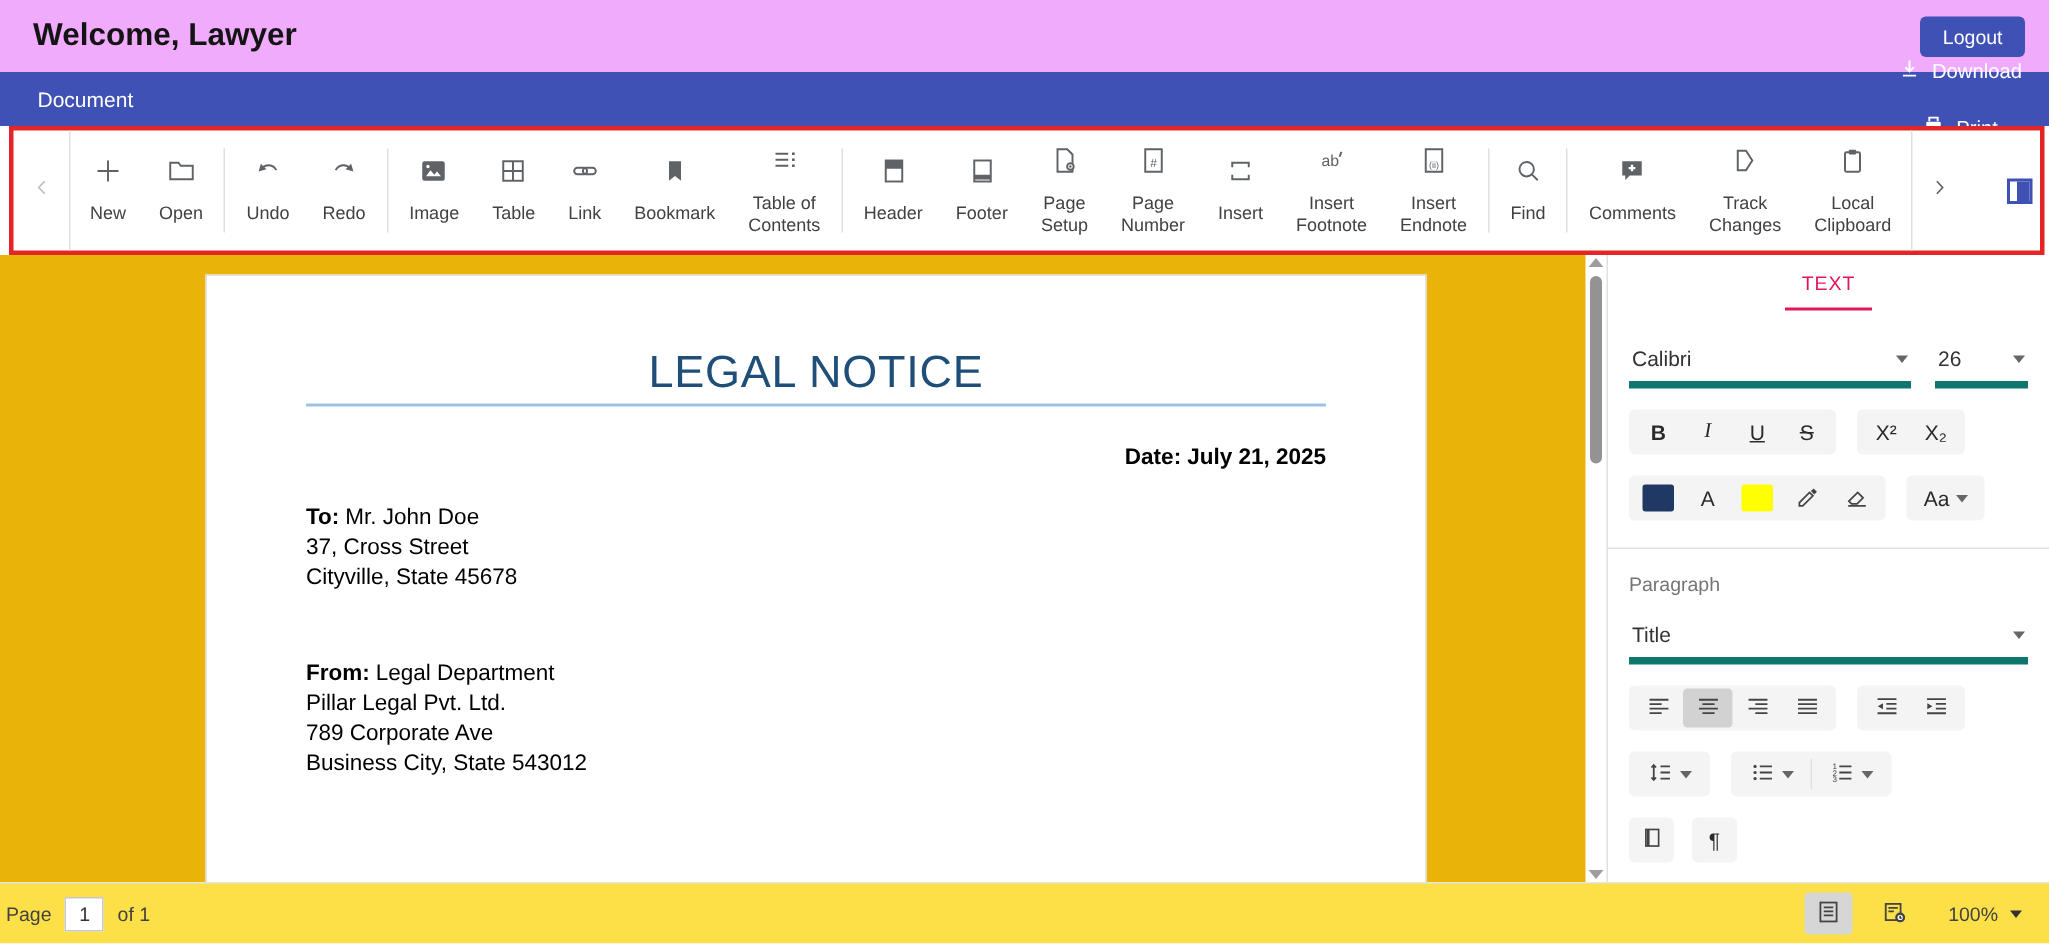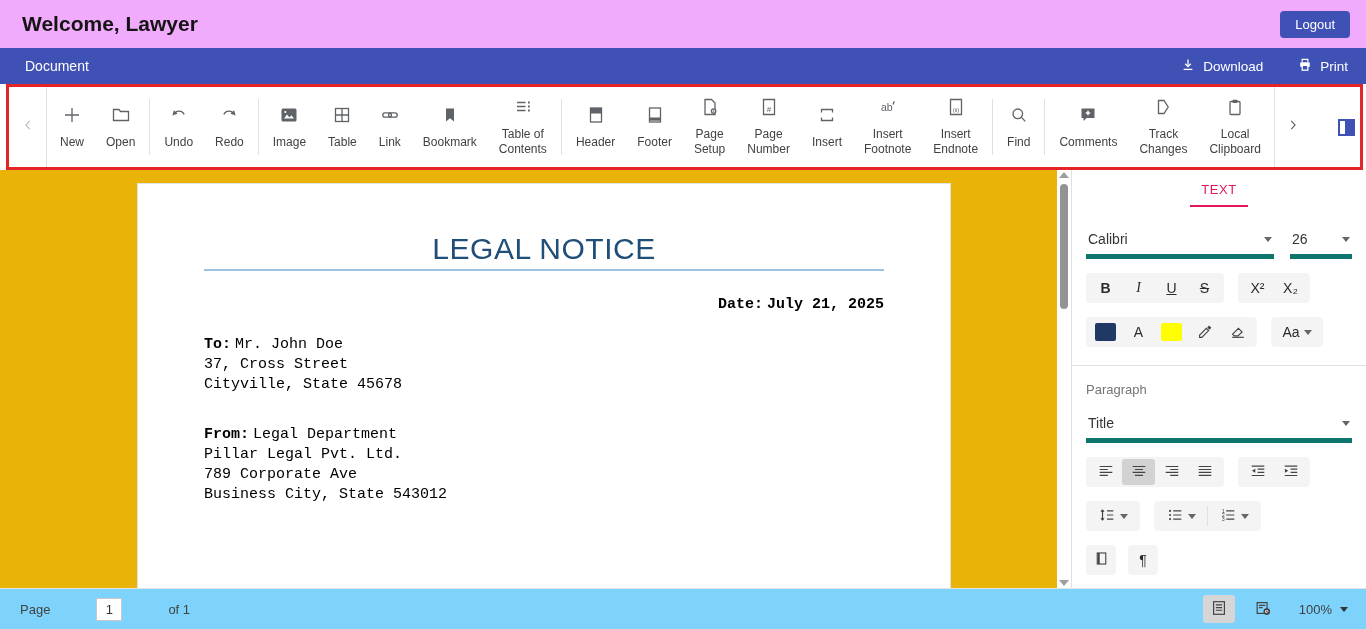--- a/index.html
+++ b/index.html
@@ -7,21 +7,21 @@
   body { font-family:"Liberation Sans", sans-serif; background:#fff; display:flex; flex-direction:column; }
 
   
   .app-header { height:48px; background:#f0abfc; display:flex; align-items:center; justify-content:space-between; padding:0 16px 0 22px; flex:0 0 auto; }
   .app-title { font-size:21px; font-weight:700; color:#141414; }
   .logout-btn { background:#3f51b5; color:#fff; border:none; border-radius:4px; font-size:13px; padding:6px 15px; cursor:pointer; font-family:inherit; }
 
   
   .menubar { height:36px; background:#3f51b5; color:#fff; display:flex; align-items:center; padding:0 18px 0 25px; flex:0 0 auto; }
   .menubar-title { font-size:14px; }
-  .menubar-right { margin-left:auto; display:flex; align-items:center; gap:34px; }
+  .menubar-right { margin-left:auto; display:flex; align-items:center; gap:19px;flex-direction:column; }
   .menubar-action { display:flex; align-items:center; gap:7px; font-size:13.5px; cursor:pointer; }
   .menubar-action svg { stroke:#fff; fill:none; stroke-width:1.6; }
 
   
   .toolbar-wrap { height:86px; flex:0 0 auto; border:3px solid #e42527; margin:0 3px 0 6px; background:#fff; display:flex; align-items:stretch; }
   .tb-nav { width:38px; display:flex; align-items:center; justify-content:center; flex:0 0 auto; }
   .tb-nav.prev { border-right:1px solid #e0e0e0; color:#bdbdbd; }
   .tb-nav.next { border-left:1px solid #e0e0e0; color:#616161; }
   .tb-items { display:flex; align-items:stretch; flex:1 1 auto; padding:0 2px; }
   .tb-item { display:flex; flex-direction:column; align-items:center; justify-content:center; padding:6px 11px; cursor:pointer; color:#5f6368; }
@@ -32,24 +32,24 @@
   .pane-toggle { width:70px; display:flex; align-items:center; justify-content:center; cursor:pointer; flex:0 0 auto; }
   .pane-toggle-box { width:17px; height:17px; border:2.5px solid #3f51b5; background:linear-gradient(to right,#fff 38%, #3f51b5 38%); }
 
   
   .main { flex:1 1 auto; display:flex; align-items:stretch; min-height:0; }
   .viewer { flex:1 1 auto; background:#eab308; position:relative; overflow:hidden; display:flex; flex-direction:row;justify-content:flex-end; }
   .viewer-canvas { flex:1 1 auto; overflow:hidden; position:relative; }
   .doc-page { position:absolute; left:137px; top:13px; width:814px; height:640px; background:#fff; border:1px solid #e2e2e2; padding:48px 66px 0 66px; cursor:text; }
   .doc-title { text-align:center; font-size:30px; color:#1f4e79; letter-spacing:.5px; font-weight:400; }
   .doc-rule { height:2px; background:#9cc3e5; margin-top:3px; }
-  .doc-body { font-family:Liberation Mono, monospace; font-size:15px; color:#000; line-height:20px; }
+  .doc-body { font-family:Liberation Sans, sans-serif; font-size:15px; color:#000; line-height:20px; }
   .doc-date { text-align:right; font-weight:700; margin-top:24px; }
   .doc-block { margin-top:20px; }
-  .doc-block.gap { margin-top:30px; }
+  .doc-block.gap { margin-top:44px; }
   .doc-body .b { font-weight:700; margin-right:4px; }
   .hscroll { height:8px; border-top:1px solid #e3e3e3; background:#fafafa; position:relative; flex:0 0 auto; }
   .hscroll-thumb { position:absolute; left:0; top:1px; width:347px; height:6px; background:#ececec; border-right:1px solid #c9c9c9; }
 
   
   .vscroll { width:14px; flex:0 0 auto; background:#fff; display:flex; flex-direction:column; align-items:center; padding:2px 0; }
   .vscroll .arrow { width:0; height:0; border-left:5px solid transparent; border-right:5px solid transparent; flex:0 0 auto; cursor:pointer; }
   .vscroll .arrow.up { border-bottom:6px solid #9e9e9e; }
   .vscroll .arrow.down { border-top:6px solid #9e9e9e; margin-top:auto; }
   .vscroll-thumb { width:8px; height:125px; background:#939393; border-radius:5px; margin-top:6px; cursor:pointer; }
@@ -76,21 +76,21 @@
   .swatch { width:21px; height:18px; border-radius:2px; cursor:pointer; }
   .panel-divider { height:1px; background:#e0e0e0; margin:18px -14px 0 -14px; }
   .section-label { color:#757575; font-size:13px; margin-top:16px; }
   .style-dd { margin-top:18px; }
   .marks-row { display:flex; gap:12px; margin-top:14px; }
   .sq-btn { width:30px; height:30px; background:#f4f4f4; border-radius:4px; display:flex; align-items:center; justify-content:center; font-size:14px; color:#2b2b2b; cursor:pointer; }
   .sq-btn svg { stroke:#444; fill:none; stroke-width:1.3; }
   .group-sep { width:1px; height:20px; background:#e0e0e0; margin:0 2px; }
 
   
-  .statusbar { height:41px; flex:0 0 auto; background:#7dd3fc; border-top:1px solid #e4e4e4; display:flex; align-items:center; padding:0 18px 0 20px; font-size:13px; color:#424242;gap:37px; }
+  .statusbar { height:41px; flex:0 0 auto; background:#fde047; border-top:1px solid #e4e4e4; display:flex; align-items:center; padding:0 18px 0 4px; font-size:13px; color:#424242; }
   .page-input { width:26px; height:23px; border:1px solid #c8c8c8; background:#fff; text-align:center; font-size:13px; color:#333; margin:0 9px; font-family:inherit; }
   .status-right { margin-left:auto; display:flex; align-items:center; gap:12px; }
   .view-btn { width:32px; height:28px; display:flex; align-items:center; justify-content:center; border-radius:3px; cursor:pointer; }
   .view-btn.active { background:#d6d6d6; }
   .view-btn svg { stroke:#424242; fill:none; stroke-width:1.3; }
   .zoom-ctl { display:flex; align-items:center; gap:8px; cursor:pointer; margin-left:8px; }
 </style>
 </head>
 <body>
 

